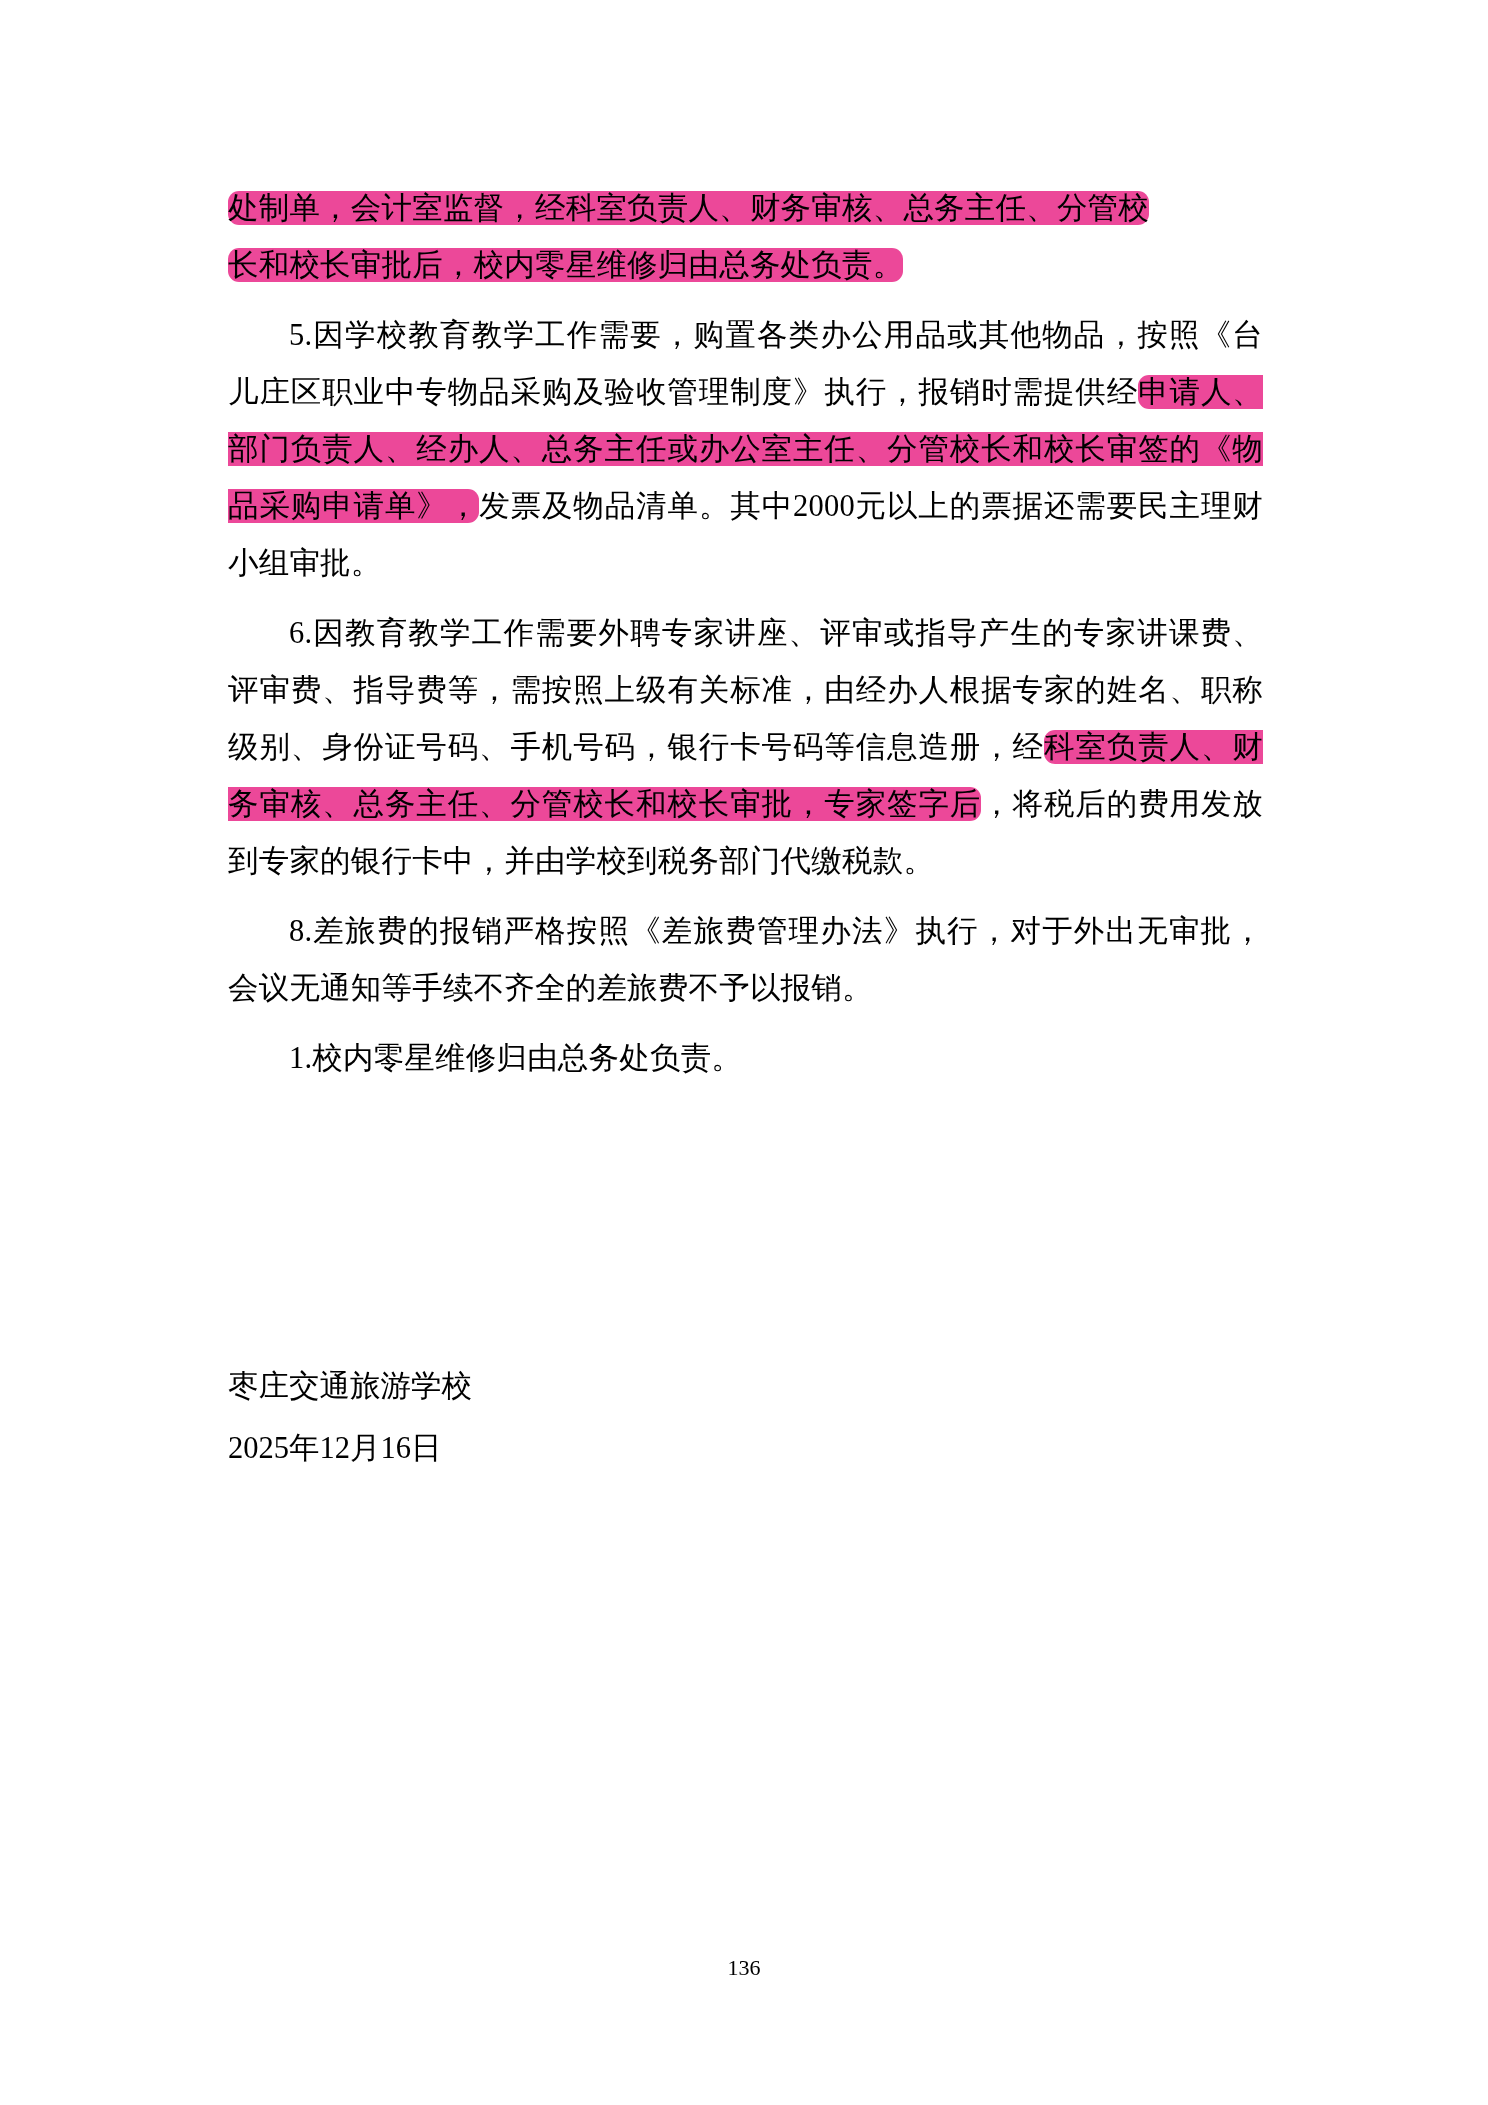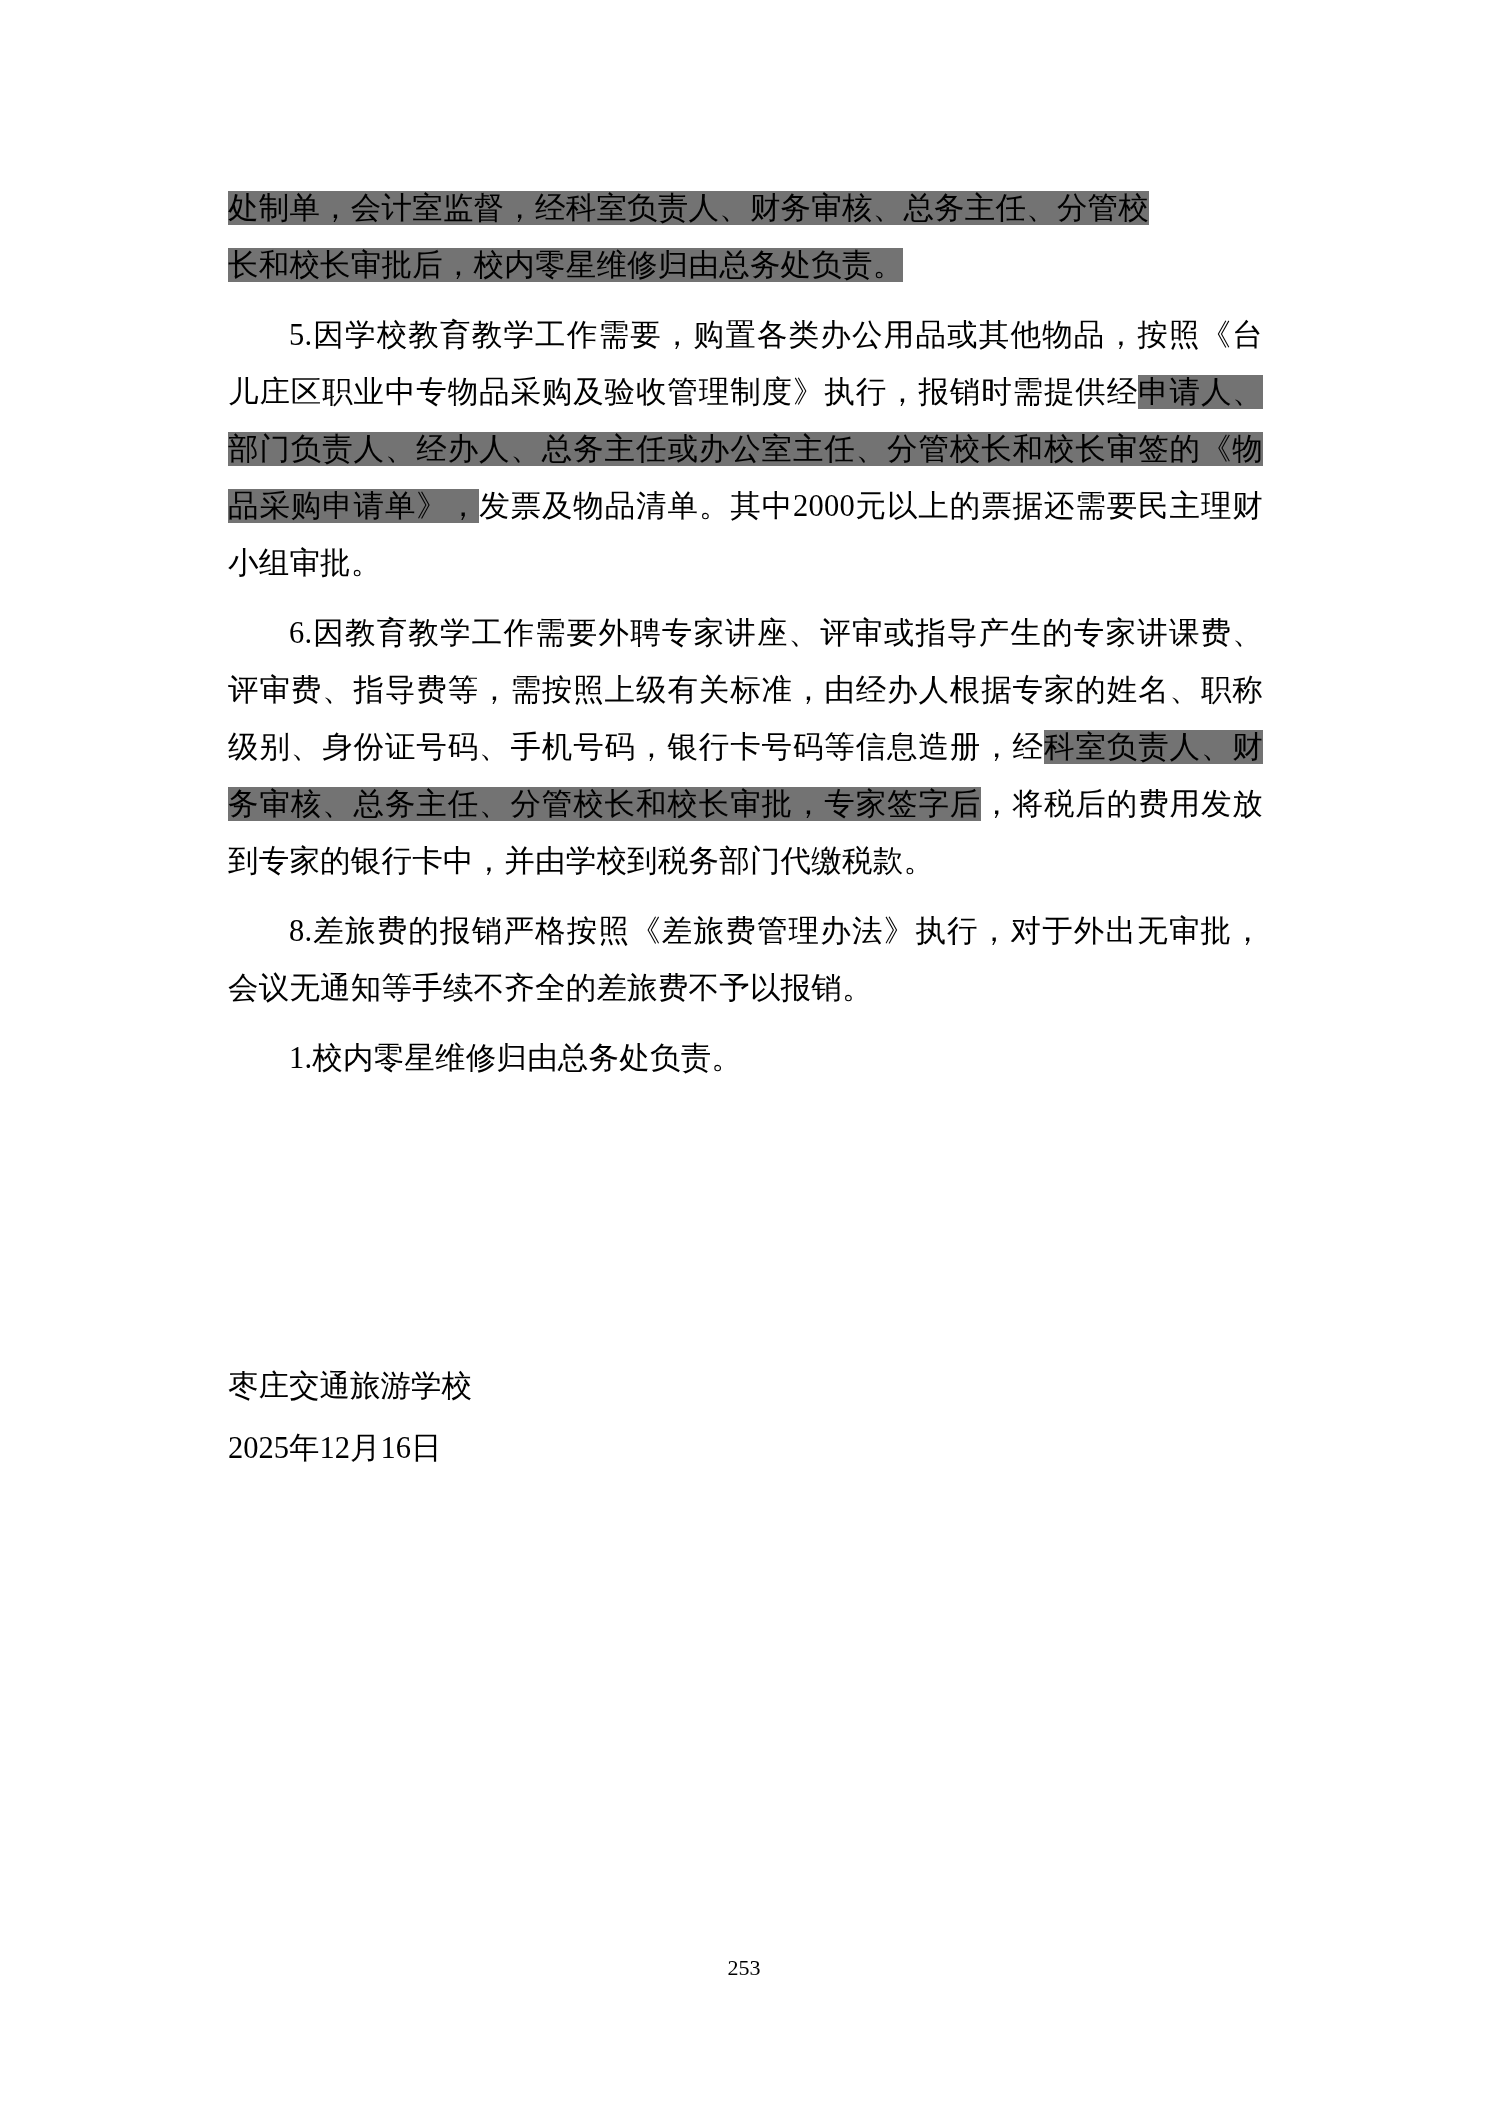--- a/index.html
+++ b/index.html
@@ -35,21 +35,22 @@
     line-height: 57px;
     text-align: justify;
     text-justify: inter-ideograph;
     letter-spacing: 0.2px;
   }
   p.para.indent {
     text-indent: 61px;
   }
   .spacer-sm { height: 11px; }
   .hl {
-    background: #737373;
+    background: #ec4899;
+    border-radius: 11px;
   }
   .sign-block {
     position: absolute;
     left: 228px;
     top: 1355px;
     width: 1035px;
     font-size: 30.5px;
     line-height: 62px;
   }
   .sign-line {
@@ -103,15 +104,15 @@
       <span>1.校内零星维修归由总务处负责。</span>
     </p>
 
   </div>
 
   <div class="sign-block">
     <span class="sign-line">枣庄交通旅游学校</span>
     <span class="sign-line">2025年12月16日</span>
   </div>
 
-  <div class="page-number">253</div>
+  <div class="page-number">136</div>
 
 </div>
 
 </body></html>

